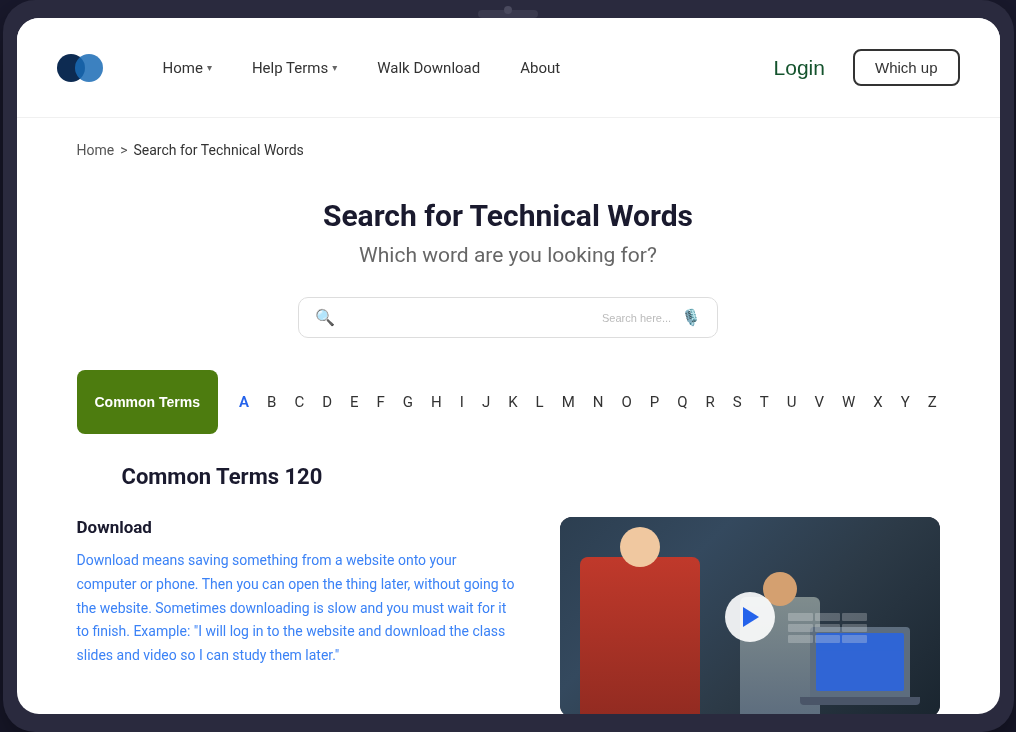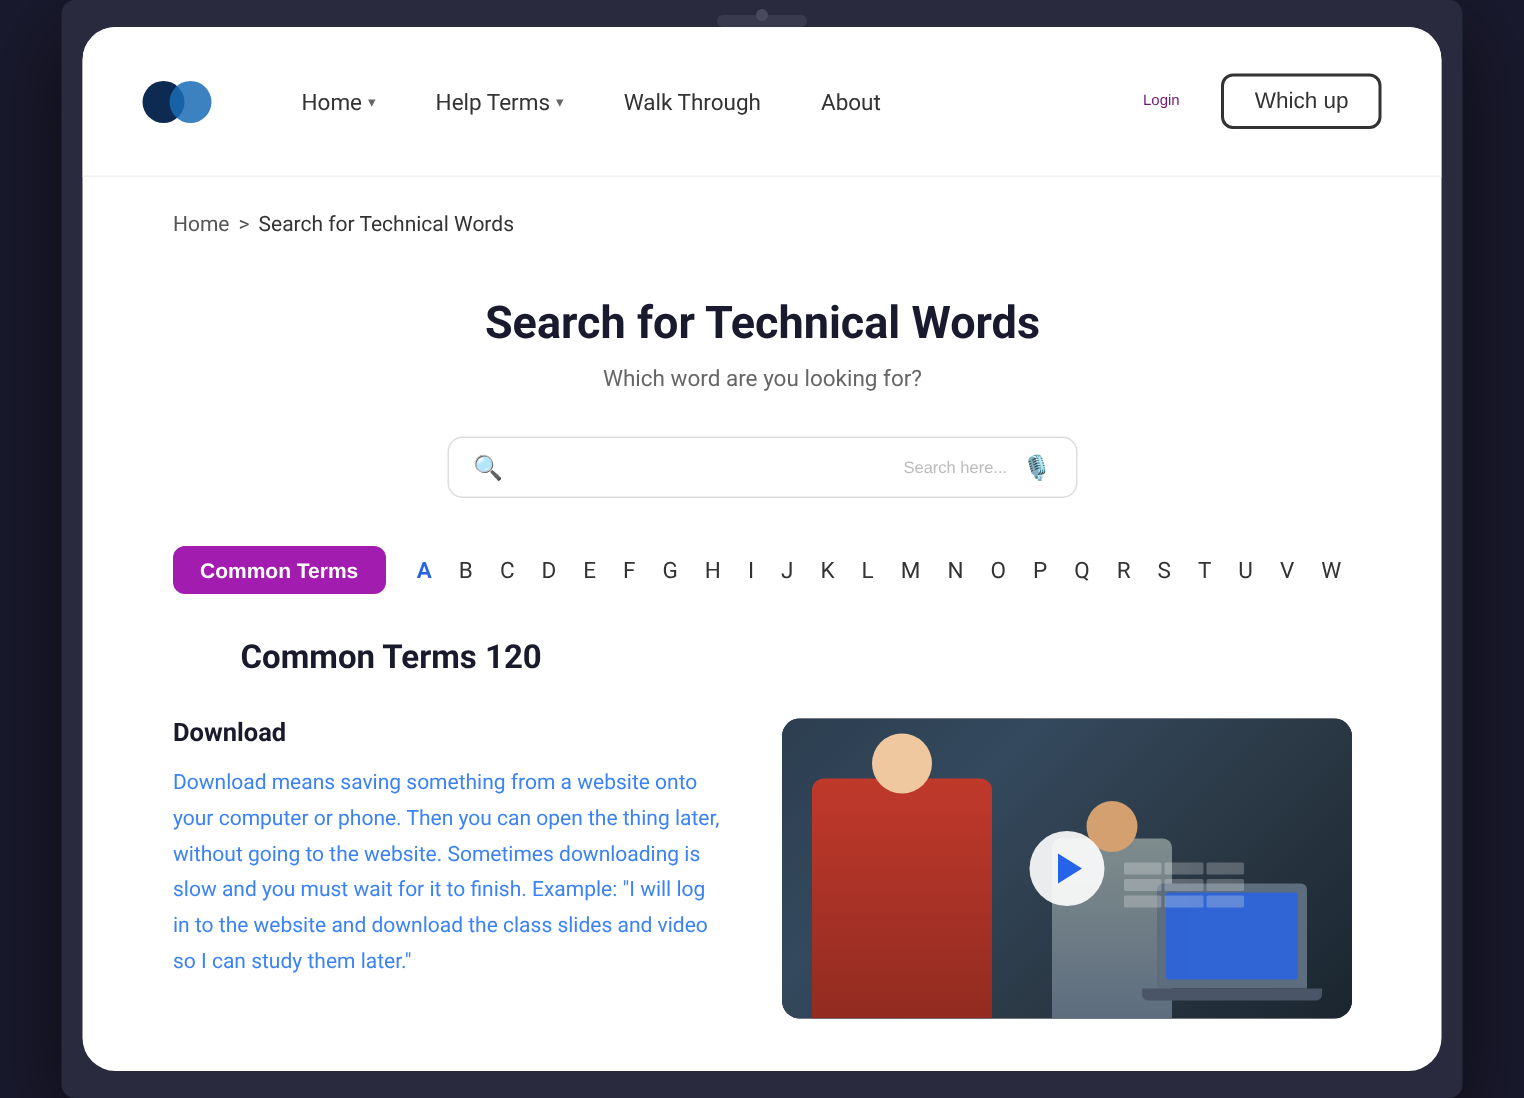--- a/index.html
+++ b/index.html
@@ -7,24 +7,24 @@
     body {
       background: #1a1a2e;
       display: flex;
       justify-content: center;
       align-items: center;
       min-height: 100vh;
       font-family: -apple-system, BlinkMacSystemFont, 'Segoe UI', Roboto, sans-serif;
     }
 
     .tablet-frame {
-      width: 934px;
+      width: 1011px;
       height: 732px;
       background: #2a2a3e;
-      border-radius: 9px;
+      border-radius: 32px;
       padding: 18px 14px;
       position: relative;
       box-shadow: 0 20px 60px rgba(0,0,0,0.6);
       overflow: hidden;
     }
 
     .tablet-frame::before {
       content: '';
       position: absolute;
       top: 10px;
@@ -127,22 +127,22 @@
 
     .nav-actions {
       display: flex;
       align-items: center;
       gap: 16px;
     }
 
     .btn-login {
       background: none;
       border: none;
-      font-size: 10px;
-      color: #701a75;
+      font-size: 21px;
+      color: #14532d;
       cursor: pointer;
       padding: 8px 12px;
     }
 
     .btn-signup {
       background: none;
       border: 2px solid #333;
       font-size: 15px;
       color: #333;
       cursor: pointer;
@@ -187,21 +187,21 @@
     }
 
     .page-title {
       font-size: 30px;
       font-weight: 700;
       color: #1a1a2e;
       margin-bottom: 10px;
     }
 
     .page-subtitle {
-      font-size: 15px;
+      font-size: 21px;
       color: #666;
     }
 
     
     .search-container {
       display: flex;
       justify-content: center;
       margin-bottom: 32px;
     }
 
@@ -244,25 +244,25 @@
     .filter-bar {
       display: flex;
       align-items: center;
       gap: 8px;
       margin-bottom: 30px;
       flex-wrap: nowrap;
       overflow-x: auto;
     }
 
     .btn-common-terms {
-      background: #a21caf;
+      background: #4d7c0f;
       color: white;
       border: none;
       border-radius: 8px;
-      padding: 8px 18px;
+      padding: 24px 18px;
       font-size: 14px;
       font-weight: 600;
       cursor: pointer;
       white-space: nowrap;
       margin-right: 8px;
     }
 
     .alpha-letter {
       font-size: 15px;
       color: #333;
@@ -473,21 +473,21 @@
       <div class="nav-links">
         <a class="nav-item">
           <span>Home</span>
           <span class="chevron">▾</span>
         </a>
         <a class="nav-item">
           <span>Help Terms</span>
           <span class="chevron">▾</span>
         </a>
         <a class="nav-item">
-          <span>Walk Through</span>
+          <span>Walk Download</span>
         </a>
         <a class="nav-item">
           <span>About</span>
         </a>
       </div>
       <div class="nav-actions">
         <button class="btn-login">Login</button>
         <button class="btn-signup">Which up</button>
       </div>
     </nav>

